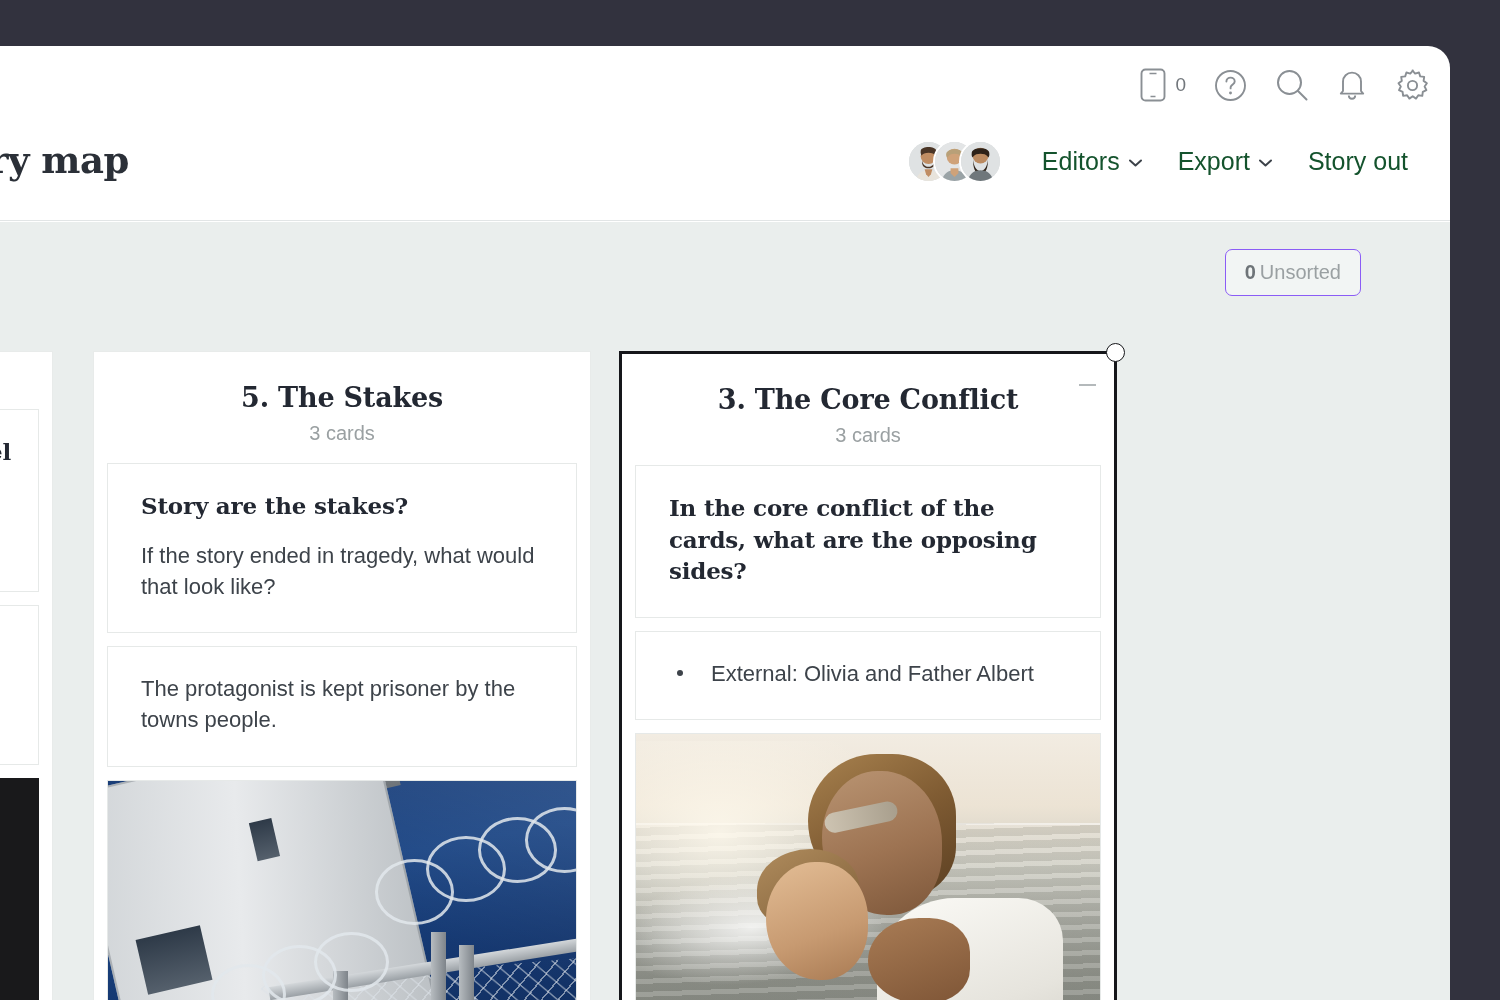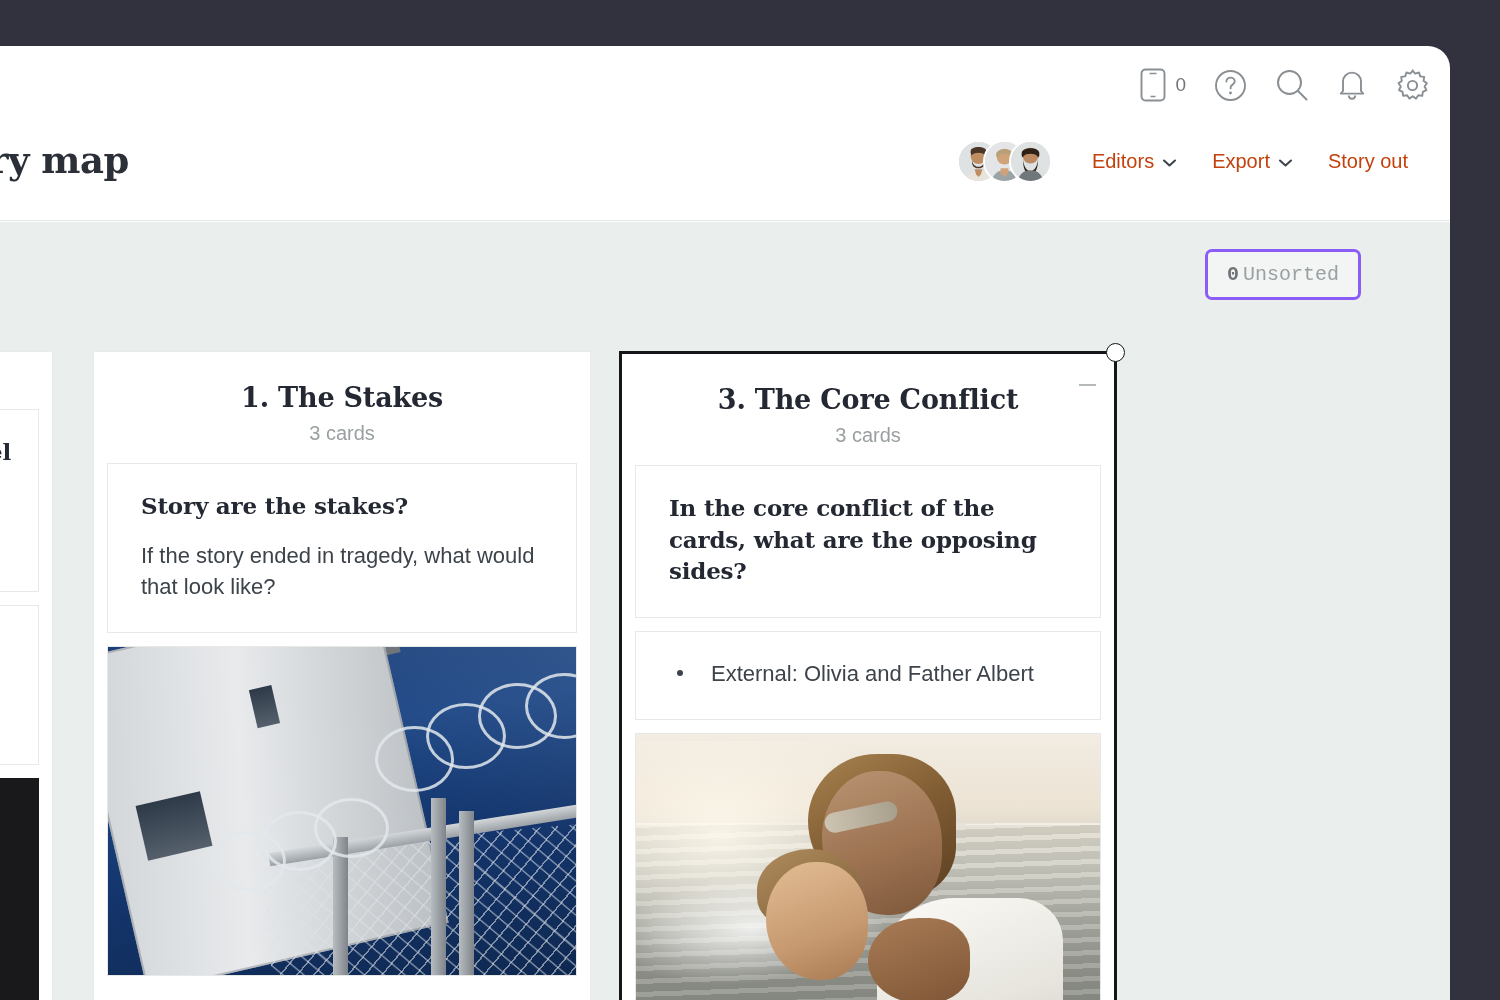--- a/index.html
+++ b/index.html
@@ -106,22 +106,22 @@
     flex: none;
   }
   .avatar + .avatar { margin-left: -17px; }
   .avatar svg { display: block; width: 100%; height: 100%; }
 
   .tool-item {
     display: flex;
     align-items: center;
     gap: 9px;
     padding: 6px 18px;
-    font-size: 20px;
-    color: #c2410c;
+    font-size: 25px;
+    color: #14532d;
     cursor: pointer;
     white-space: nowrap;
   }
   .caret {
     display: inline-block;
     width: 13px;
     height: 8px;
     position: relative;
     top: 1px;
   }
@@ -136,27 +136,26 @@
     bottom: 0;
     background: #eaeeed;
     overflow: hidden;
   }
 
   .unsorted-badge {
     position: absolute;
     right: 89px;
     top: 27px;
     background: #f2f5f4;
-    border: 3px solid #8b5cf6;
+    border: 1px solid #8b5cf6;
     border-radius: 7px;
     padding: 11px 19px;
     font-size: 20px;
     color: #9aa0a2;
     white-space: nowrap;
-    font-family: Liberation Mono, monospace;
   }
   .unsorted-badge b {
     color: #6e7478;
     font-weight: bold;
     margin-right: 4px;
   }
 
   
   .column {
     position: absolute;
@@ -589,29 +588,32 @@
         </div>
         <div class="partial-card">
           <div class="card-title">el</div>
         </div>
         <div class="card-blank"></div>
         <div class="card-dark"></div>
       </div>
 
       <div class="column col-stakes">
         <div class="col-head">
-          <div class="col-title">1. The Stakes</div>
+          <div class="col-title">5. The Stakes</div>
           <div class="col-sub">3 cards</div>
         </div>
 
         <div class="card">
           <div class="card-title">Story are the stakes?</div>
           <div class="card-body">If the story ended in tragedy, what would that look like?</div>
         </div>
 
+        <div class="card">
+          <div class="card-body no-title">The protagonist is kept prisoner by the towns people.</div>
+        </div>
 
         <div class="card-media">
           <div class="media-inner photo-prison">
             <div class="roof"></div>
             <div class="wall"></div>
             <div class="win a"></div>
             <div class="win b"></div>
             <div class="mesh"></div>
             <div class="rail"></div>
             <div class="post p1"></div>

